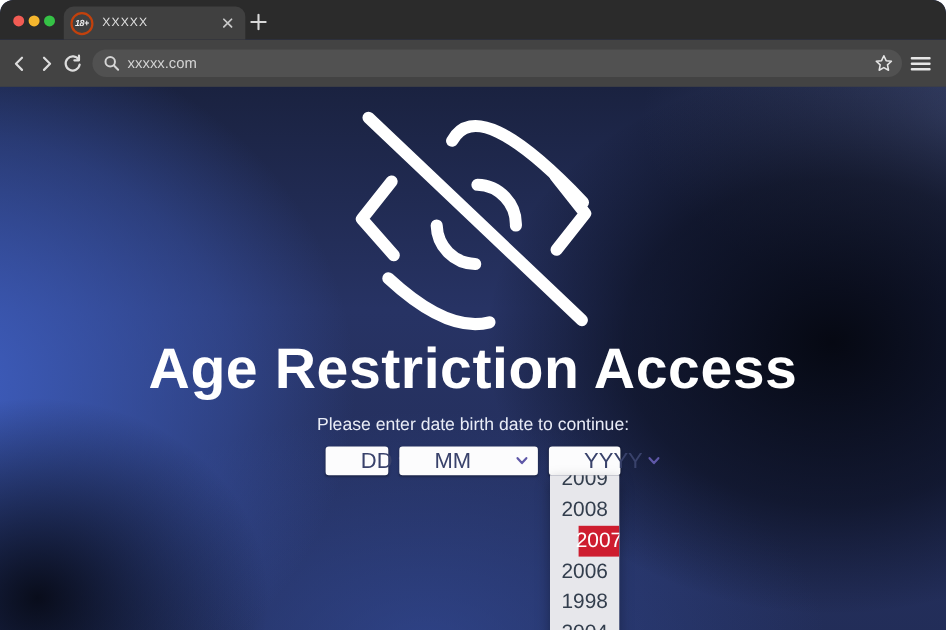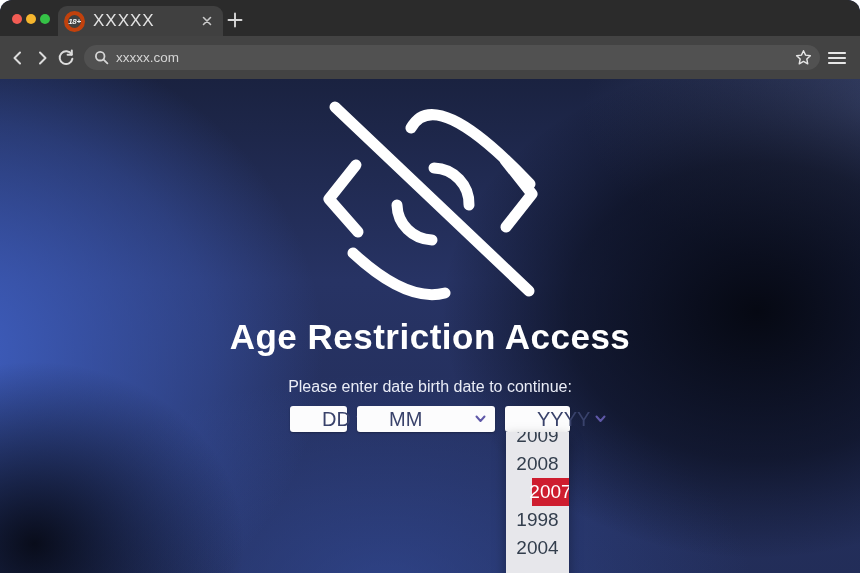--- a/index.html
+++ b/index.html
@@ -17,25 +17,25 @@
   .traffic { position:absolute; left:12px; top:14px; display:flex; gap:4px; }
   .traffic span { width:10px; height:10px; border-radius:50%; display:block; }
   .t-red{ background:#f25c54; } .t-yellow{ background:#f5b62e; } .t-green{ background:#35c246; }
 
   .tab {
     position:absolute; left:58px; bottom:0; width:165px; height:30px;
     background:#404040; border-radius:9px 9px 0 0;
     display:flex; align-items:center; padding:0 8px 0 6px;
   }
   .favicon {
-    width:21px; height:21px; border:4px solid #c2410c; border-radius:50%;
+    width:21px; height:21px; border:2px solid #c2410c; border-radius:50%;
     display:flex; align-items:center; justify-content:center; flex:0 0 auto;
     color:#f2f2f2; font-size:8px; font-weight:bold; letter-spacing:-0.3px;font-style:italic;
   }
-  .tab-title { color:#e3e3e3; font-size:17px; margin-left:8px; letter-spacing:1px; flex:1 1 auto; white-space:nowrap; overflow:hidden; }
+  .tab-title { color:#e3e3e3; font-size:11px; margin-left:8px; letter-spacing:1px; flex:1 1 auto; white-space:nowrap; overflow:hidden; }
   .tab-close { flex:0 0 auto; display:flex; align-items:center; justify-content:center; width:16px; height:16px; cursor:default; }
   .newtab { position:absolute; left:226px; top:11px; width:18px; height:18px; display:flex; align-items:center; justify-content:center; }
 
   .toolbar {
     height:43px; background:#434343; display:flex; align-items:center; padding:0 8px 0 6px;
   }
   .nav-btn { width:20px; height:20px; display:flex; align-items:center; justify-content:center; margin:0 2px; flex:0 0 auto; }
   .urlbar {
     flex:1 1 auto; height:25px; margin-left:6px; margin-right:6px;
     background:#515151; border-radius:13px; display:flex; align-items:center; padding:0 8px 0 10px;
@@ -52,35 +52,35 @@
       radial-gradient(300px 260px at 4% 92%, rgba(2,3,8,0.85) 0%, rgba(2,3,8,0) 70%),
       radial-gradient(480px 420px at -6% 54%, rgba(64,97,198,0.95) 0%, rgba(64,97,198,0.35) 55%, rgba(64,97,198,0) 78%),
       radial-gradient(520px 300px at 45% 100%, rgba(56,83,170,0.55) 0%, rgba(56,83,170,0) 70%),
       radial-gradient(420px 240px at 102% 6%, rgba(84,96,140,0.45) 0%, rgba(84,96,140,0) 70%),
       linear-gradient(180deg, #1a2240 0%, #273364 40%, #222d58 100%);
   }
   .content { position:absolute; inset:0; display:flex; flex-direction:column; align-items:center; }
   .eye-wrap { margin-top:27px; width:205px; height:200px; flex:0 0 auto; }
   .eye-wrap svg { overflow:visible; }
   .page-title {
-    margin-top:8px; color:#ffffff; font-size:35px; font-weight:700; line-height:45px;
+    margin-top:8px; color:#ffffff; font-size:52px; font-weight:700; line-height:45px;
     letter-spacing:0.5px; text-align:center;
   }
   .subtitle { margin-top:17px; color:#e9ecf6; font-size:16px; line-height:21px; text-align:center; }
 
   .selects-row { margin-top:9px; display:flex; gap:10px; align-items:flex-start; }
   .select-box {
     height:26px; background:#fcfcfd; border-radius:3px;
     display:flex; align-items:center; justify-content:space-between;
     color:#39426b; font-size:20px; font-weight:500;
     box-shadow:0 1px 2px rgba(0,0,0,0.3); position:relative;padding-left:32px;
   }
   .select-box .chev { display:flex; align-items:center; margin-left:5px; }
   .sel-dd { width:57px; }
-  .sel-mm { width:138px; }
+  .sel-mm { width:126px; }
   .sel-mm .chev { position:absolute; right:9px; top:9px; margin-left:0; }
   .sel-yyyy { width:65px; }
   .select-wrap { position:relative; }
 
   .dropdown {
     position:absolute; top:26px; left:1px; right:1px; height:152px;
     background:#e7e7eb; overflow:hidden; z-index:5;
     box-shadow:0 5px 12px rgba(0,0,0,0.35);
   }
   .dropdown-inner { transform:translateY(-10px); }
@@ -210,20 +210,21 @@
               <svg width="11" height="8" viewBox="0 0 11 8">
                   <polyline points="1.5,1.5 5.5,6 9.5,1.5" fill="none" stroke="#5f58a8" stroke-width="2" stroke-linecap="round" stroke-linejoin="round"></polyline>
                 </svg>
             </span>
           </div>
           <div class="dropdown">
             <div class="dropdown-inner">
               <div class="dd-option">2009</div>
               <div class="dd-option">2008</div>
               <div class="dd-option selected">2007</div>
+              <div class="dd-option">2006</div>
               <div class="dd-option">1998</div>
               <div class="dd-option">2004</div>
             </div>
           </div>
         </div>
 
       </div>
     </div>
   </div>
 

